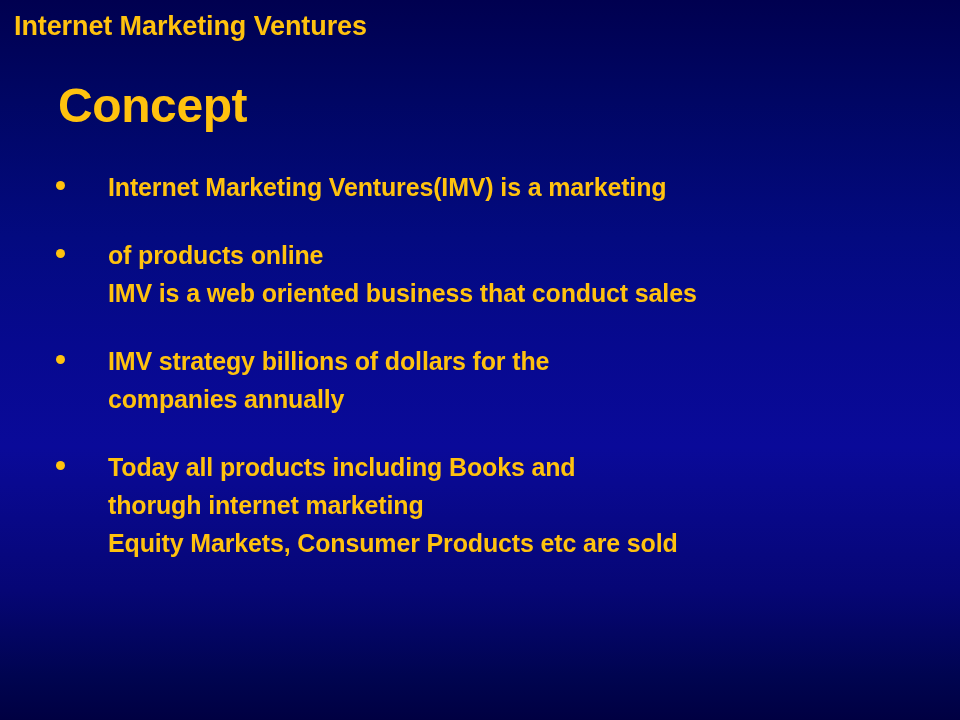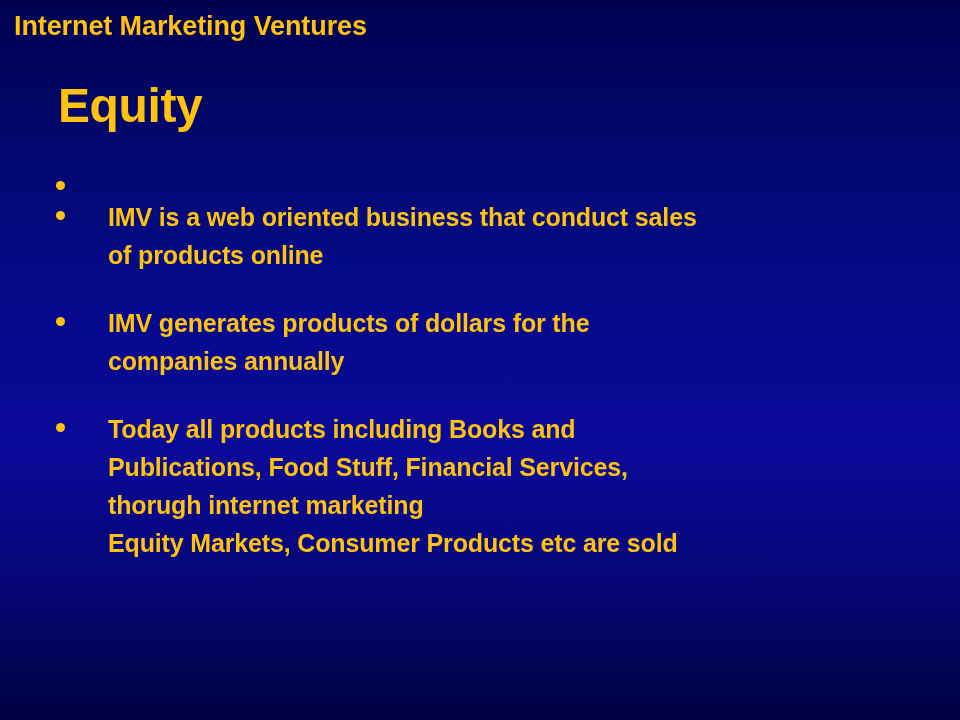--- a/index.html
+++ b/index.html
@@ -92,50 +92,50 @@
     white-space: nowrap;
   }
 </style>
 </head>
 <body>
 
 <div id="slide">
 
   <div class="slide-header">Internet Marketing Ventures</div>
 
-  <div class="slide-title">Equity</div>
+  <div class="slide-title">Concept</div>
 
   <div class="bullet-list">
 
     <div class="bullet-item">
       <span class="bullet-marker"></span>
       <div class="bullet-text">
+        <span class="bullet-line">Internet Marketing Ventures(IMV) is a marketing</span>
       </div>
     </div>
 
     <div class="bullet-item">
       <span class="bullet-marker"></span>
       <div class="bullet-text">
+        <span class="bullet-line">of products online</span>
         <span class="bullet-line">IMV is a web oriented business that conduct sales</span>
-        <span class="bullet-line">of products online</span>
       </div>
     </div>
 
     <div class="bullet-item">
       <span class="bullet-marker"></span>
       <div class="bullet-text">
-        <span class="bullet-line">IMV generates products of dollars for the</span>
+        <span class="bullet-line">IMV strategy billions of dollars for the</span>
         <span class="bullet-line">companies annually</span>
       </div>
     </div>
 
     <div class="bullet-item">
       <span class="bullet-marker"></span>
       <div class="bullet-text">
         <span class="bullet-line">Today all products including Books and</span>
-        <span class="bullet-line">Publications, Food Stuff, Financial Services,</span>
         <span class="bullet-line">thorugh internet marketing</span>
         <span class="bullet-line">Equity Markets, Consumer Products etc are sold</span>
       </div>
     </div>
 
   </div>
 </div>
 
 </body></html>

